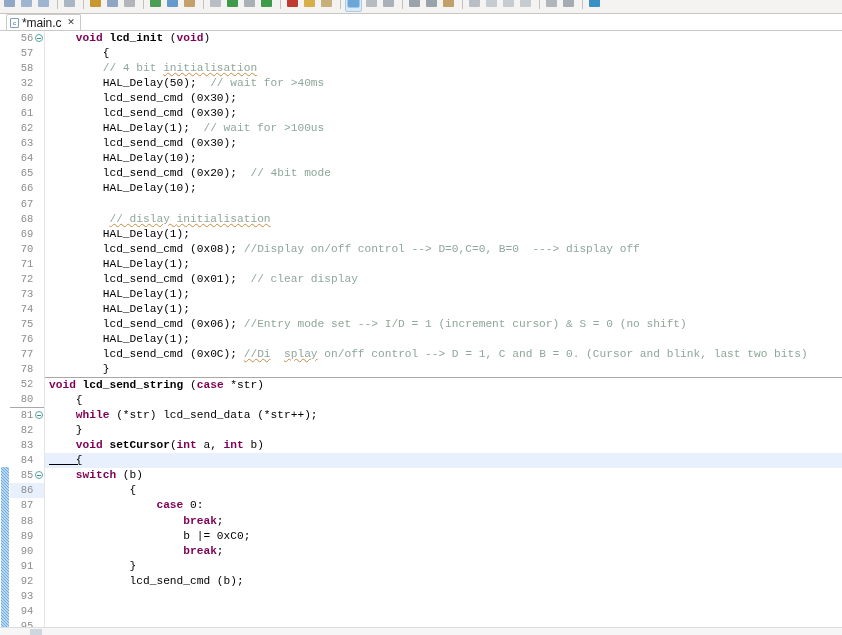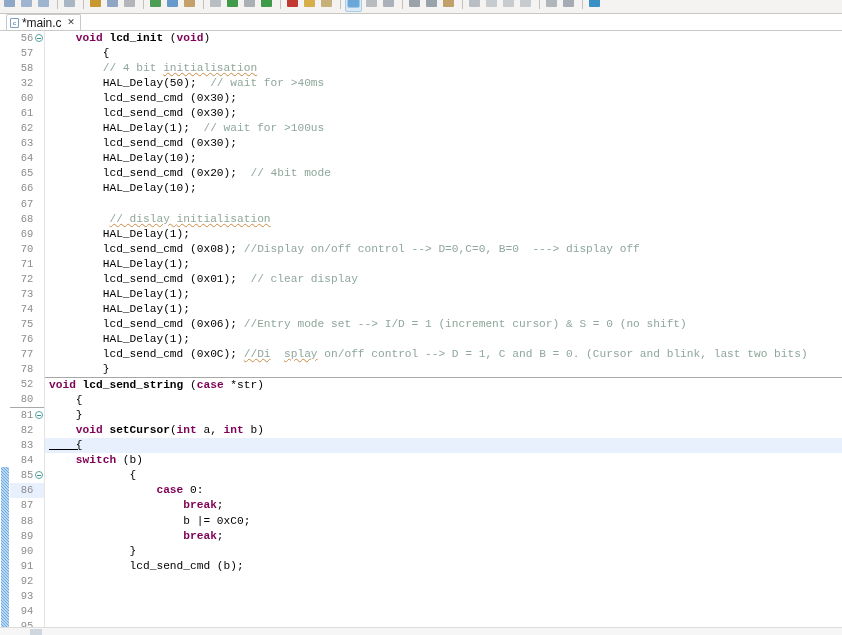--- a/index.html
+++ b/index.html
@@ -409,20 +409,21 @@
       <div class="line code"><span class="plain">        HAL_Delay(1);</span></div>
       <div class="line code"><span class="plain">        lcd_send_cmd (0x01);  </span><span class="cmt">// clear display</span></div>
       <div class="line code"><span class="plain">        HAL_Delay(1);</span></div>
       <div class="line code"><span class="plain">        HAL_Delay(1);</span></div>
       <div class="line code"><span class="plain">        lcd_send_cmd (0x06); </span><span class="cmt">//Entry mode set --&gt; I/D = 1 (increment cursor) &amp; S = 0 (no shift)</span></div>
       <div class="line code"><span class="plain">        HAL_Delay(1);</span></div>
       <div class="line code"><span class="plain">        lcd_send_cmd (0x0C); </span><span class="cmt spell">//Di</span><span class="cmt">  </span><span class="cmt spell">splay</span><span class="cmt"> on/off control --&gt; D = 1, C and B = 0. (Cursor and blink, last two bits)</span></div>
       <div class="line code"><span class="plain">        }</span></div>
       <div class="line code sep-top"><span class="kw">void</span><span class="plain"> </span><span class="fn">lcd_send_string</span><span class="plain"> (</span><span class="kw">case</span><span class="plain"> *str)</span></div>
       <div class="line code"><span class="plain">    {</span></div>
+      <div class="line code"><span class="plain">    </span><span class="kw">while</span><span class="plain"> (*str) lcd_send_data (*str++);</span></div>
       <div class="line code"><span class="plain">    }</span></div>
       <div class="line code"><span class="plain">    </span><span class="kw">void</span><span class="plain"> </span><span class="fn">setCursor</span><span class="plain">(</span><span class="kw">int</span><span class="plain"> a, </span><span class="kw">int</span><span class="plain"> b)</span></div>
       <div class="line code hl"><span class="plain">    {</span></div>
       <div class="line code"><span class="plain">    </span><span class="kw">switch</span><span class="plain"> (b)</span></div>
       <div class="line code"><span class="plain">            {</span></div>
       <div class="line code"><span class="plain">                </span><span class="kw">case</span><span class="plain"> 0:</span></div>
       <div class="line code"><span class="plain">                    </span><span class="kw">break</span><span class="plain">;</span></div>
       <div class="line code"><span class="plain">                    b |= 0xC0;</span></div>
       <div class="line code"><span class="plain">                    </span><span class="kw">break</span><span class="plain">;</span></div>
       <div class="line code"><span class="plain">            }</span></div>

